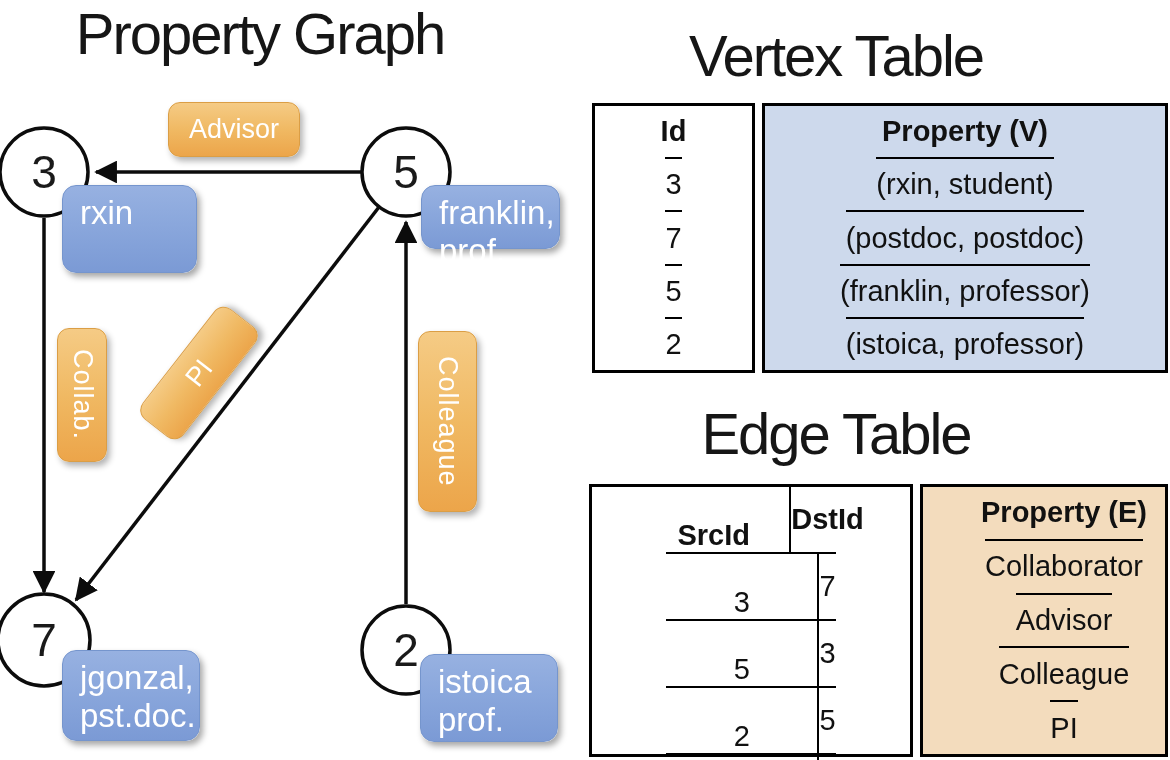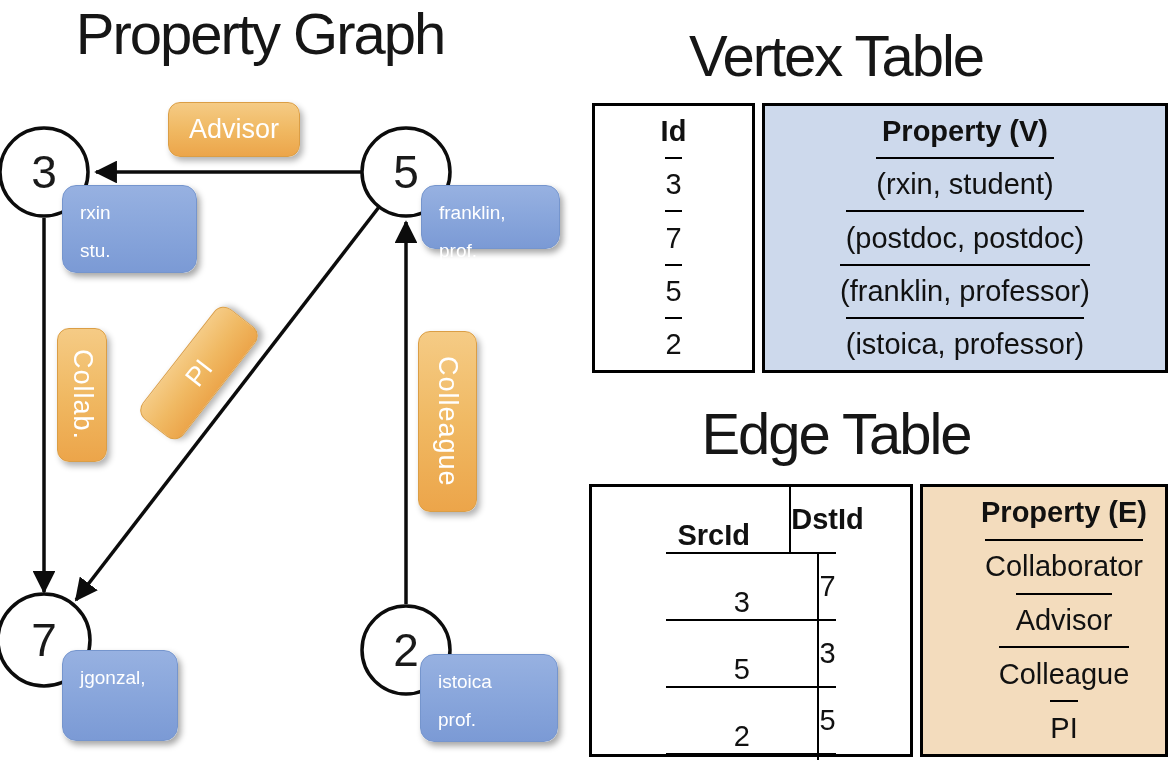--- a/index.html
+++ b/index.html
@@ -16,21 +16,21 @@
   #vt-title{left:580px;top:14px;width:512px;margin-top:8px;}
   #et-title{left:580px;top:400px;width:512px;}
 
   
   #graph-svg{position:absolute;left:0;top:0;z-index:1;}
   .vbox{
     position:absolute;z-index:3;border-radius:14px;
     background:linear-gradient(180deg,#97b1e1 0%,#8aa7dc 45%,#7b9ad5 100%);
     border:1px solid #7595cd;
     box-shadow:3px 4px 6px rgba(0,0,0,.35);
-    color:#fff;font-size:19px;line-height:38px;
+    color:#fff;font-size:33px;line-height:38px;
     padding:8px 0 0 17px;box-sizing:border-box;
   }
   .ebox{
     position:absolute;z-index:2;border-radius:12px;
     background:linear-gradient(180deg,#f5cb85 0%,#f0b963 50%,#eca54a 100%);
     border:1px solid #db9e45;
     box-shadow:3px 4px 6px rgba(0,0,0,.3);
     color:#fff;font-size:27px;
     display:flex;align-items:center;justify-content:center;
     box-sizing:border-box;
@@ -99,28 +99,28 @@
   </div>
   <div class="ebox" id="pi-box" style="left:129px;top:347px;width:140px;height:52px;">
     <span>PI</span>
   </div>
   <div class="ebox" style="left:418px;top:331px;width:59px;height:181px;">
     <span class="vtext">Colleague</span>
   </div>
 
   <div class="vbox" style="left:62px;top:185px;width:135px;height:88px;">
     <div>rxin</div>
-    <div>stu.</div>
   </div>
   <div class="vbox" style="left:421px;top:185px;width:139px;height:64px;">
     <div>franklin,</div>
     <div>prof.</div>
   </div>
-  <div class="vbox" style="left:62px;top:650px;width:116px;height:91px;">
+  <div class="vbox" style="left:62px;top:650px;width:138px;height:91px;">
     <div>jgonzal,</div>
+    <div>pst.doc.</div>
   </div>
   <div class="vbox" style="left:420px;top:654px;width:138px;height:88px;">
     <div>istoica</div>
     <div>prof.</div>
   </div>
 
   <div class="tcol" id="vt-id-col" style="left:592px;top:103px;width:163px;height:270px;">
     <div class="tcell hdr first">Id</div>
     <div class="tcell">3</div>
     <div class="tcell">7</div>

